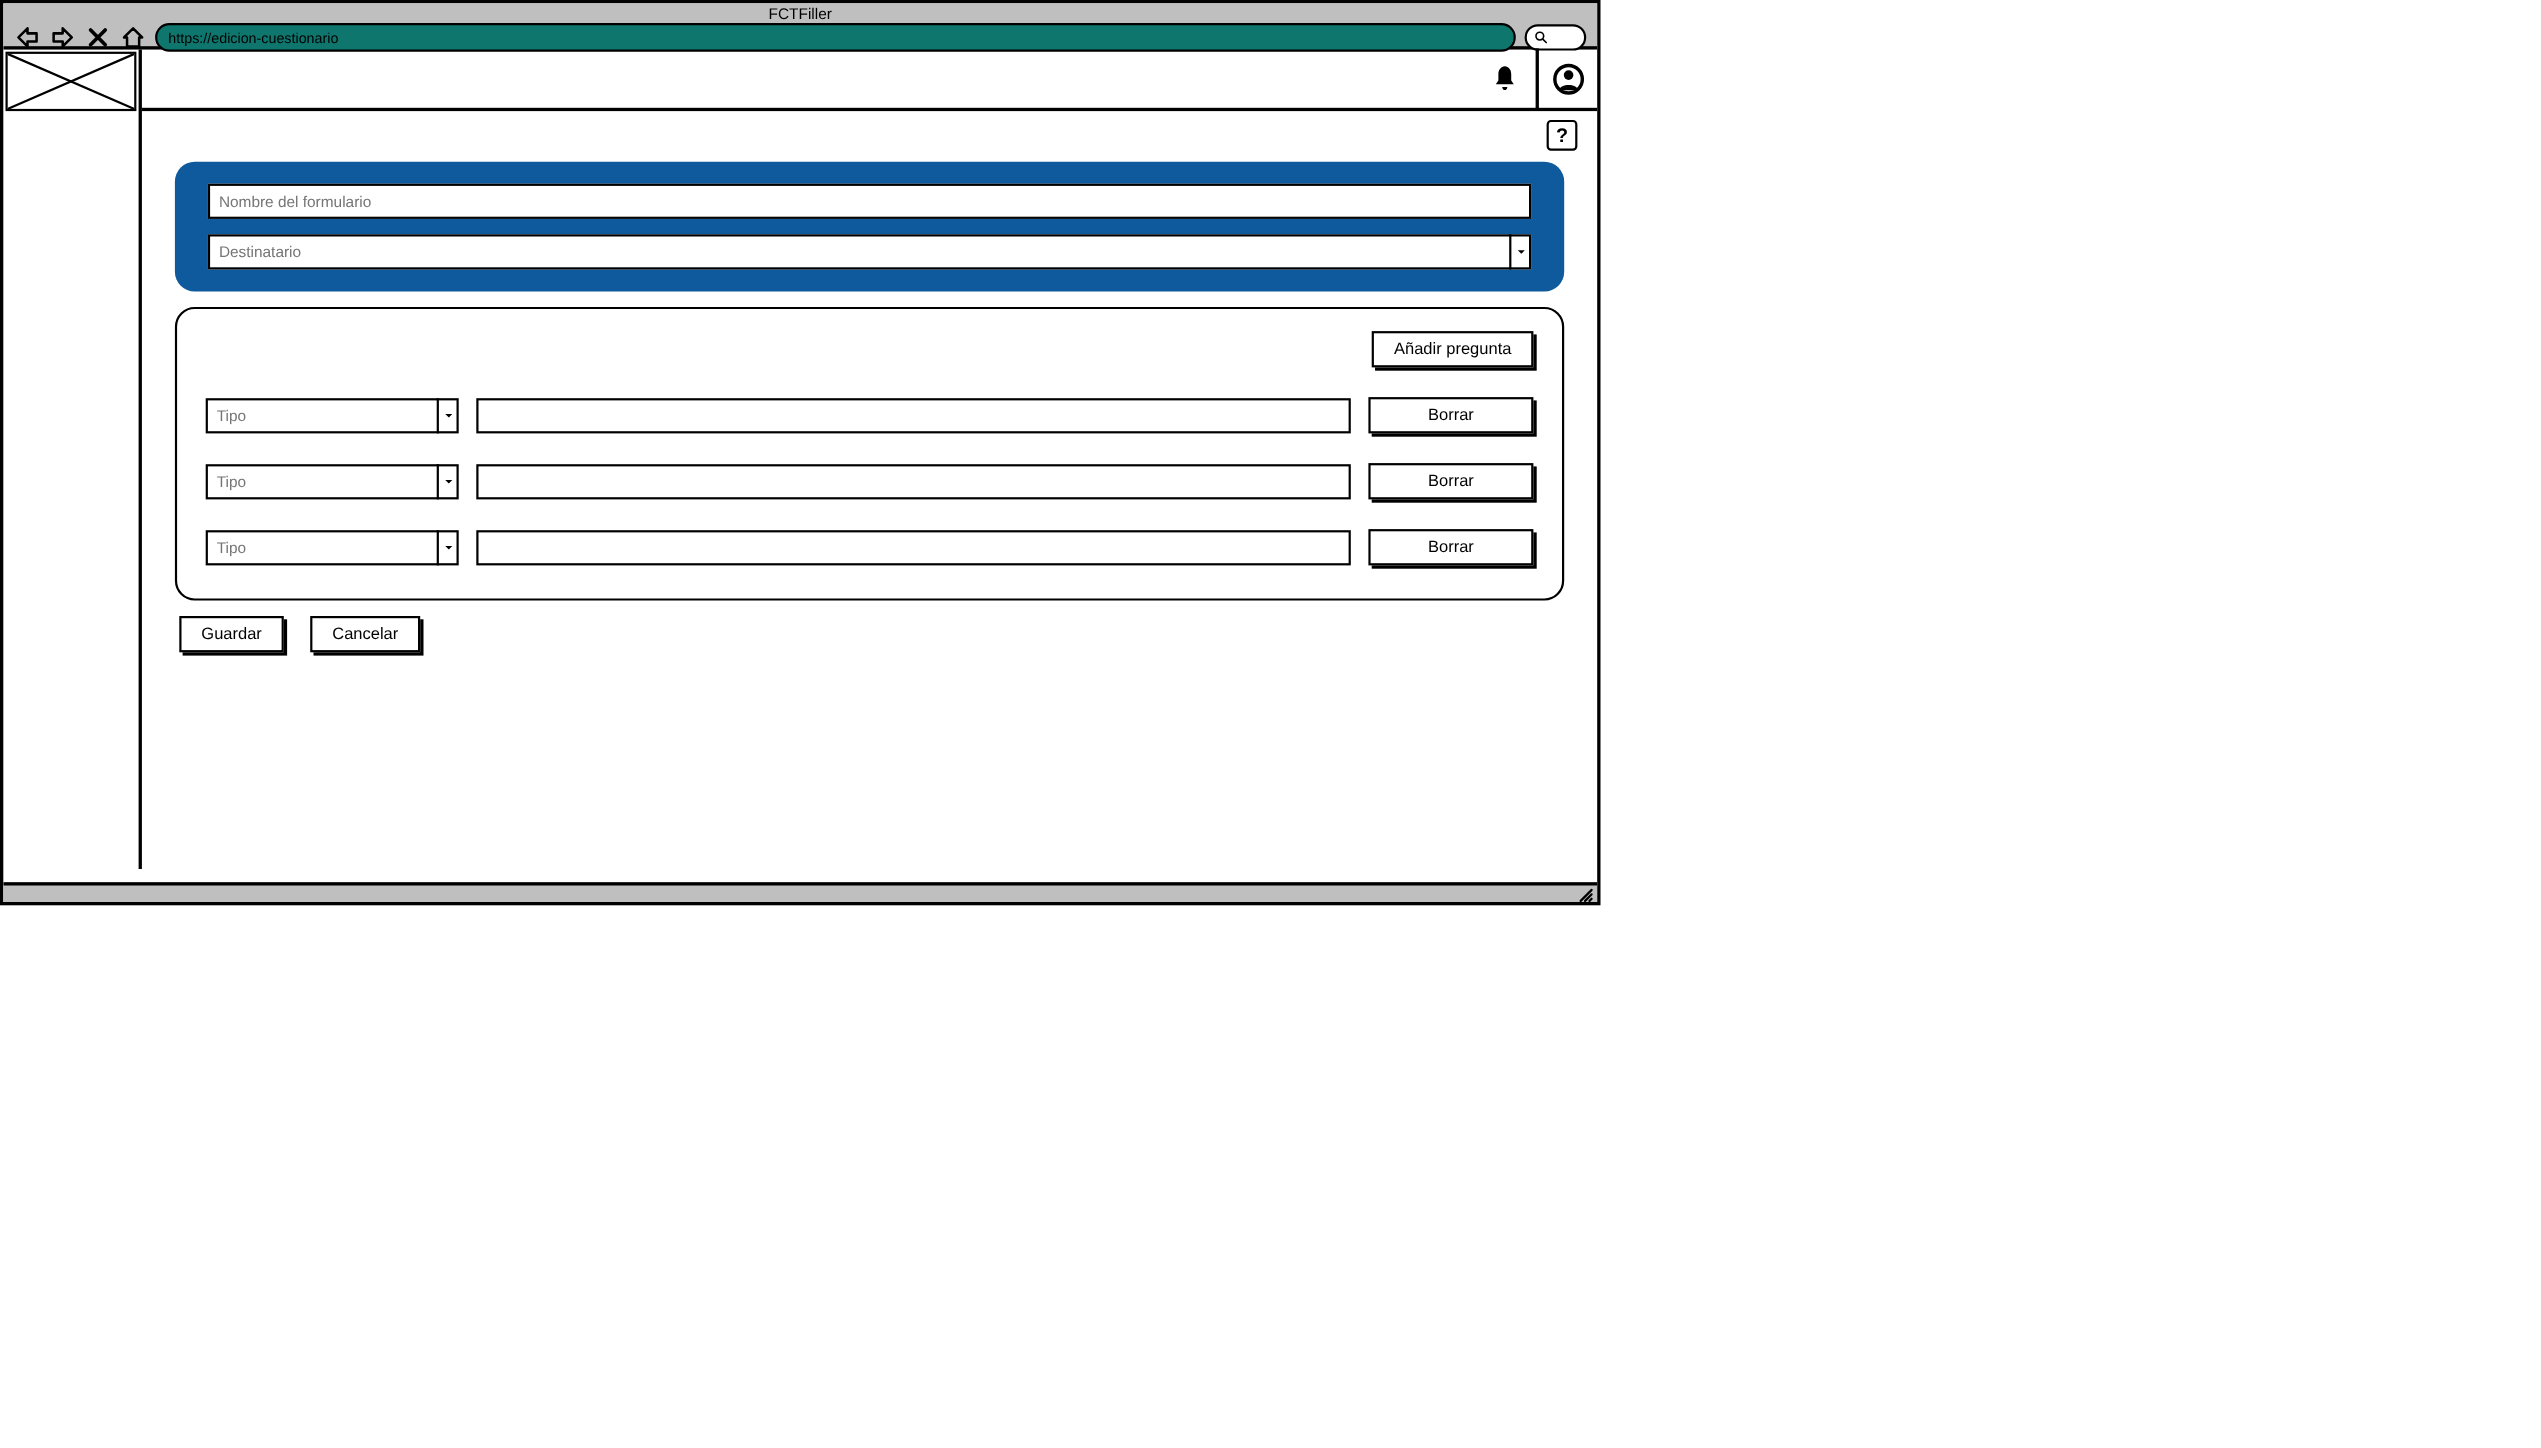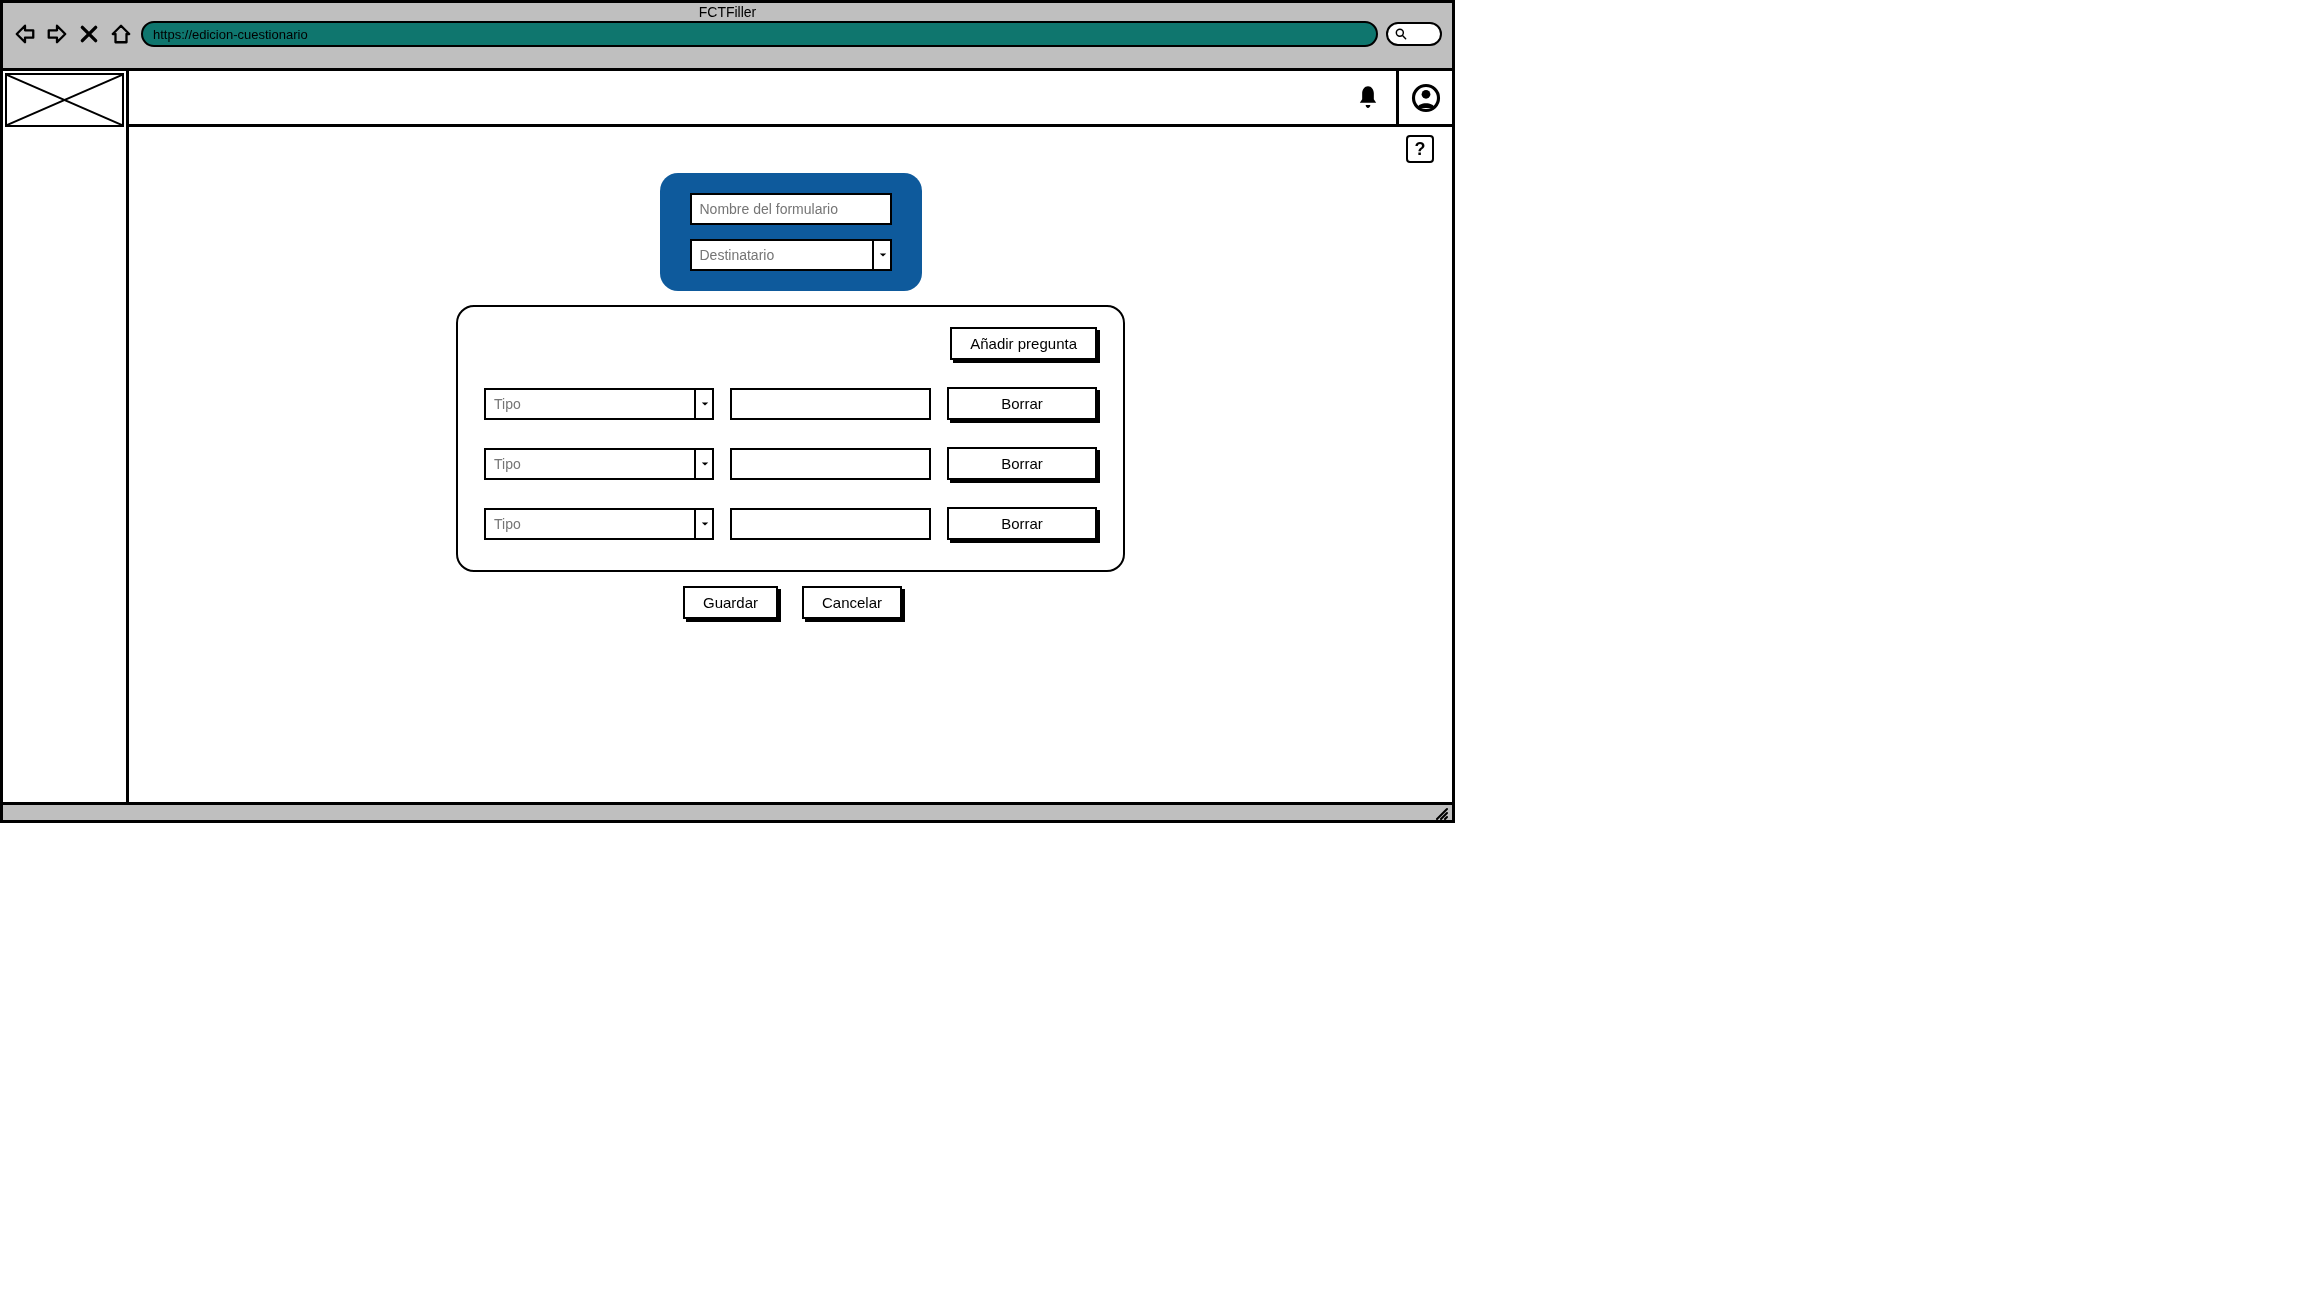--- a/index.html
+++ b/index.html
@@ -10,21 +10,21 @@
   height: 823px;
   border: 3px solid #000;
   position: relative;
   overflow: hidden;
 }
 
 
 .browser-chrome {
   background: #bfbfbf;
   border-bottom: 3px solid #000;
-  height: 68px;
+  height: 42px;
   display: flex;
   flex-direction: column;
 }
 .title-bar {
   text-align: center;
   font-size: 14px;
   padding: 1px 0;
   font-family: sans-serif;
 }
 .nav-row {
@@ -142,21 +142,20 @@
   font-size: 18px;
   cursor: pointer;
   font-family: sans-serif;
 }
 
 .form-area {
   padding: 10px 30px 0 30px;
   display: flex;
   flex-direction: column;
   gap: 14px;
-  align-items: center;
 }
 
 .blue-panel {
   background: #0e5a9c;
   border-radius: 18px;
   padding: 20px 30px;
   display: flex;
   flex-direction: column;
   gap: 14px;
 }

